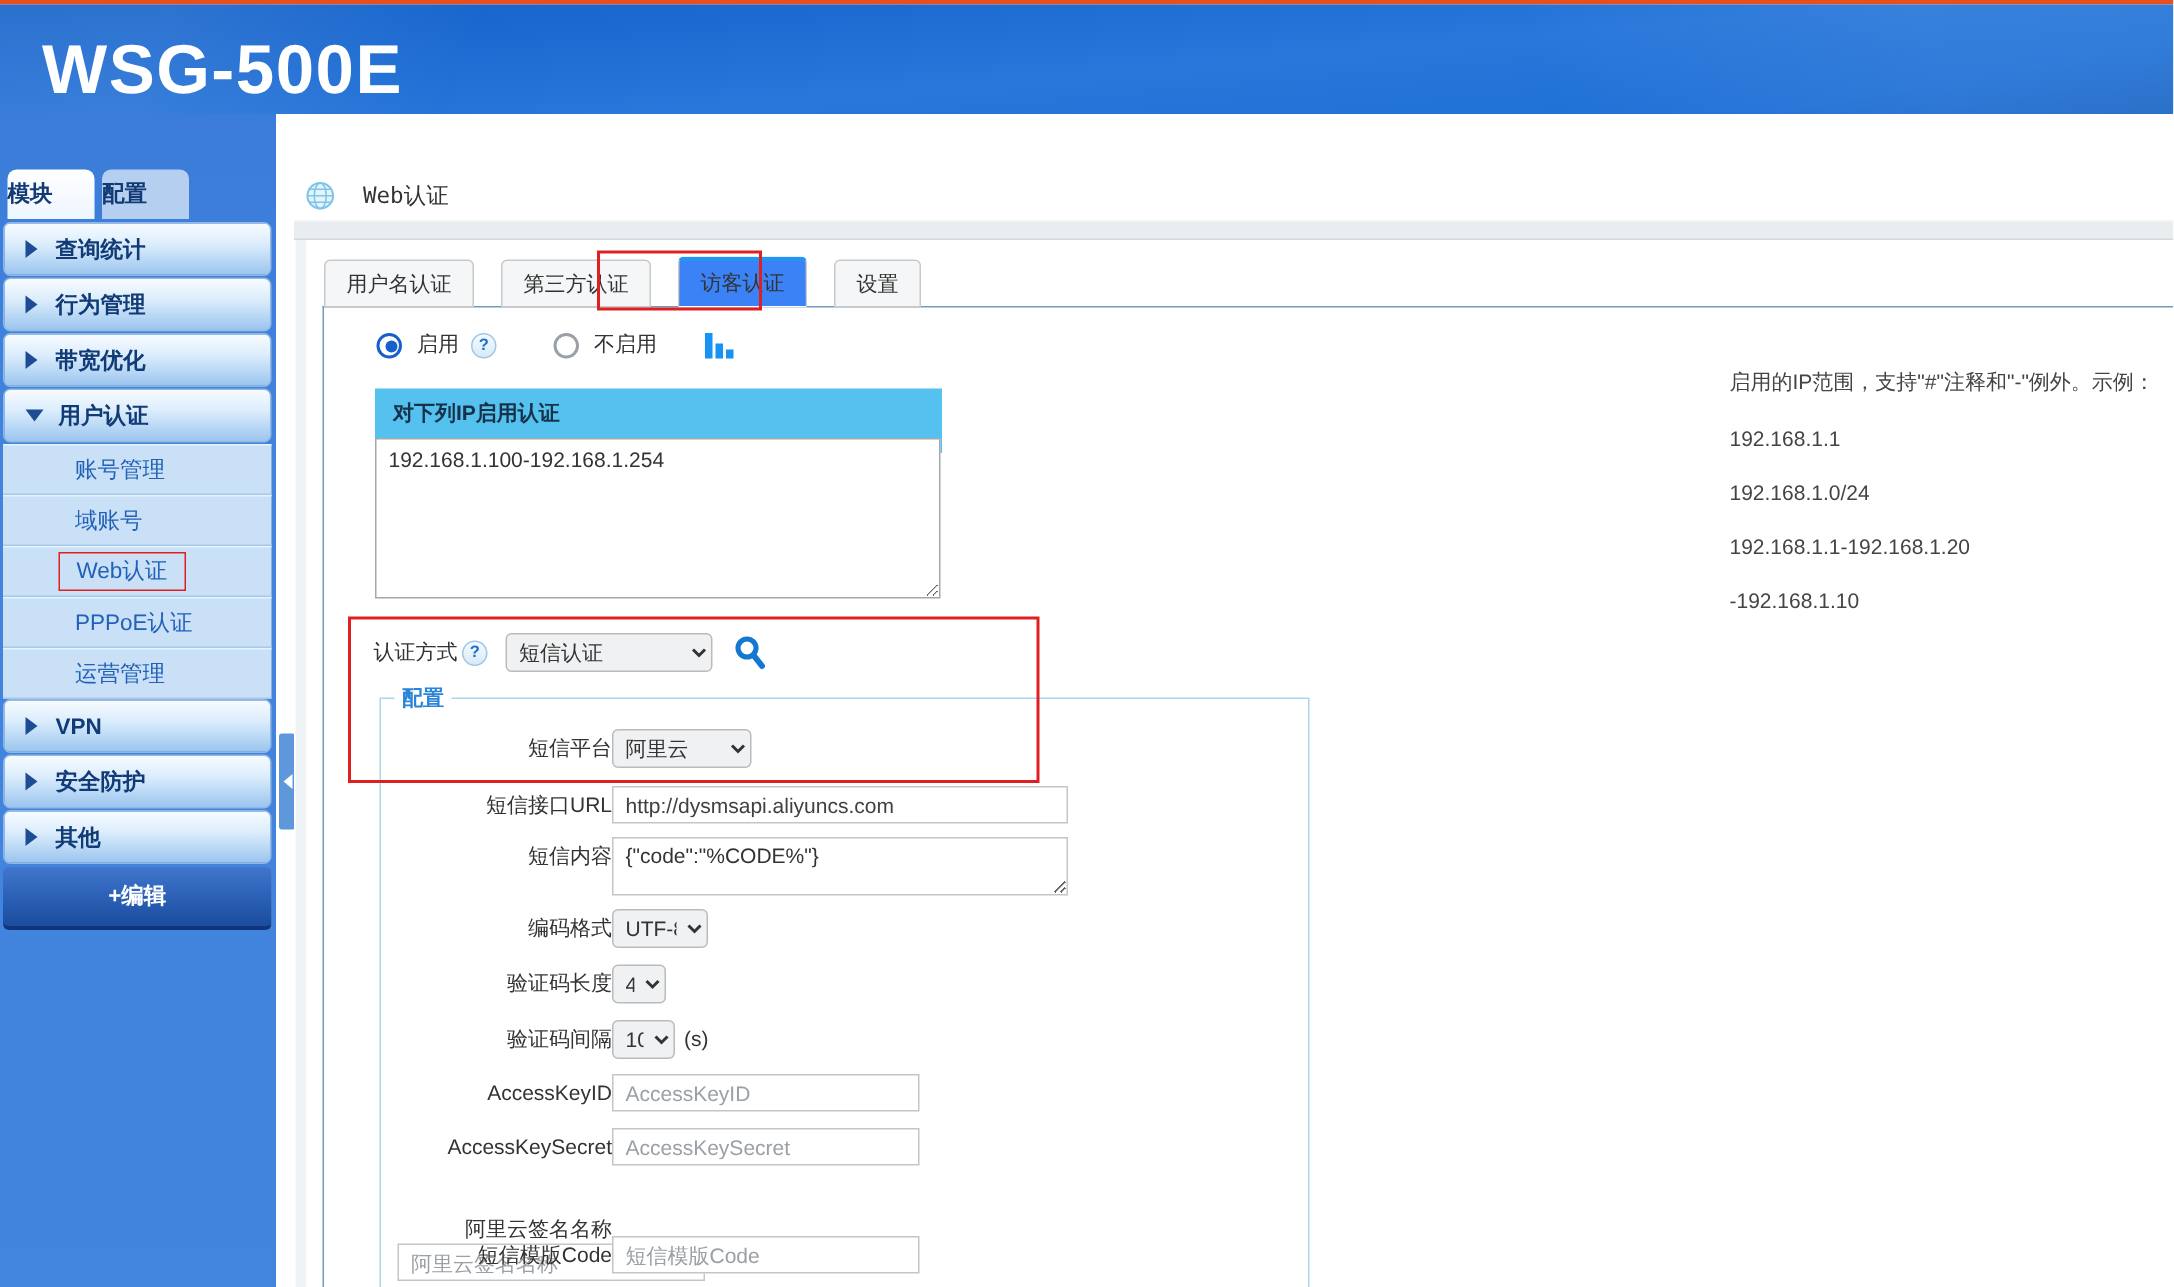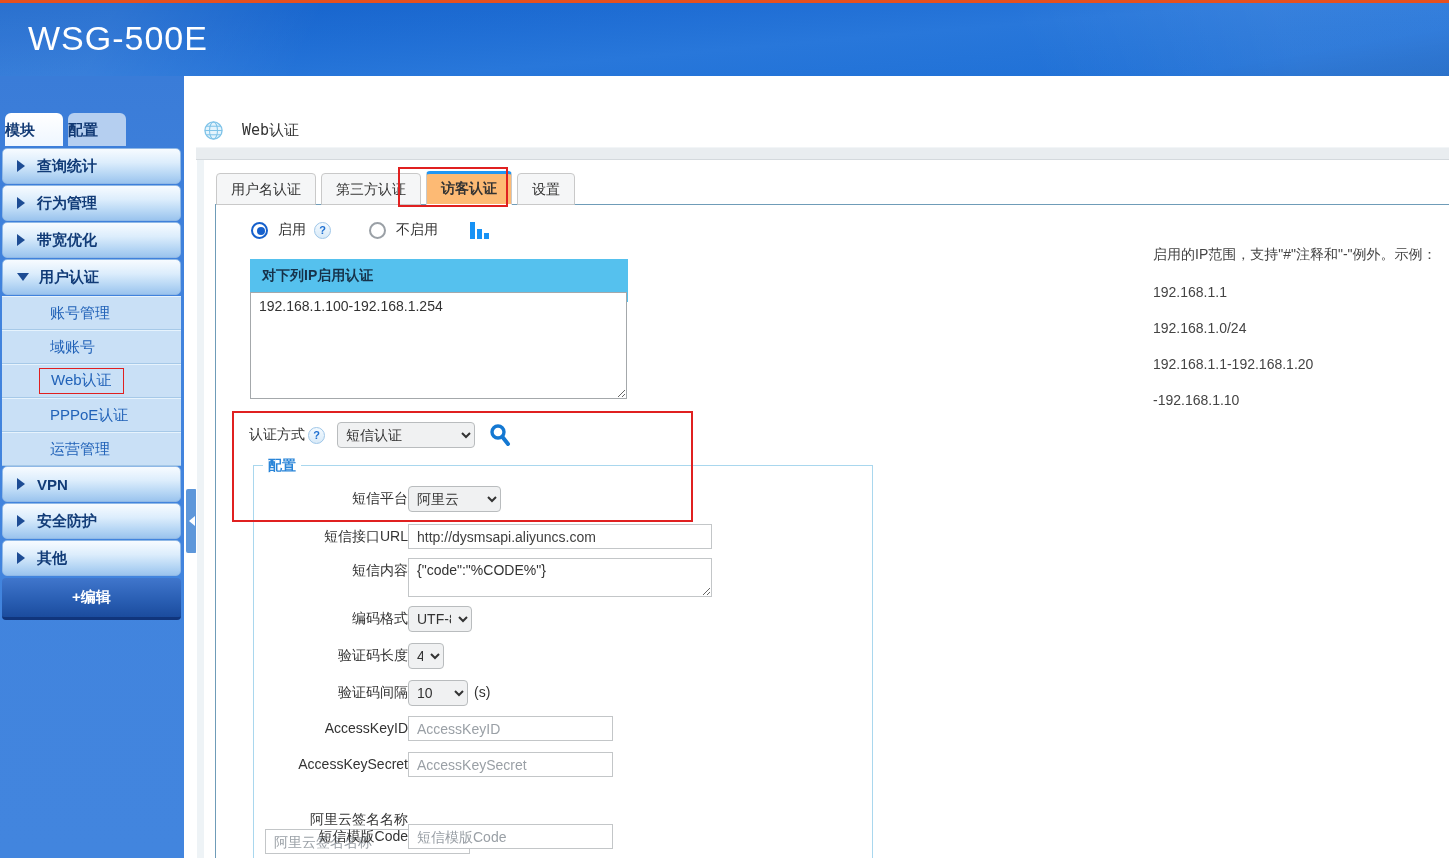--- a/index.html
+++ b/index.html
@@ -9,22 +9,22 @@
 
   
   #topbar { position:absolute; left:0; top:0; width:1449px; height:3px; background:#e6501e; }
   #header { position:absolute; left:0; top:3px; width:1449px; height:73px;
     background:linear-gradient(175deg,#1365d4 0%,#2a7de6 55%,#1e74e0 100%); }
   #header .streaks { position:absolute; inset:0;
     background:
       linear-gradient(115deg, rgba(255,255,255,0.10) 8%, rgba(255,255,255,0) 22%),
       linear-gradient(245deg, rgba(255,255,255,0.07) 12%, rgba(255,255,255,0) 30%),
       linear-gradient(170deg, rgba(0,0,0,0.05) 85%, rgba(0,0,0,0.12) 100%); }
-  #app-title { position:absolute; left:28px; top:16px; color:#fff; font-size:34px;
-    font-weight:400; letter-spacing:1px; }
+  #app-title { position:absolute; left:28px; top:16px; color:#fff; font-size:46px;
+    font-weight:700; letter-spacing:1px; }
 
   
   #sidebar { position:absolute; left:0; top:76px; width:184px; height:782px;
     background:linear-gradient(180deg,#3a7cd8 0%,#4183dd 30%,#4285de 100%); }
   #side-tabs { position:absolute; left:5px; top:37px; display:flex; gap:5px; }
   .side-tab { width:58px; height:33px; line-height:33px; text-align:left;
     font-size:15px; font-weight:bold; color:#123a74; border-radius:6px 6px 0 0;
     background:#b5cff0; cursor:pointer; }
   .side-tab.active { background:linear-gradient(180deg,#ffffff 0%,#eef6ff 100%); }
   #side-menu { position:absolute; left:2px; top:72px; width:179px; }
@@ -56,25 +56,25 @@
 
   
   #page-title-row { position:absolute; left:204px; top:121px; display:flex; align-items:center; }
   #globe-icon { width:19px; height:19px; }
   #page-title { margin-left:19px; font-size:15px; color:#333;
     font-family:"DejaVu Sans Mono", monospace; }
   #gray-strip { position:absolute; left:196px; top:147px; width:1253px; height:13px;
     background:#e9edf0; border-bottom:1px solid #d4d9dd; border-top:1px solid #f2f5f7; }
 
   #page-tabs { position:absolute; left:216px; top:171px; height:34px; display:flex;
-    align-items:flex-end; gap:5px; z-index:3; }
+    align-items:flex-end; gap:18px; z-index:3; }
   .ptab { height:32px; line-height:30px; padding:0 14px; font-size:14px; color:#333;
     background:#f5f6f7; border:1px solid #c9c9c9; border-radius:4px 4px 0 0; cursor:pointer; }
-  .ptab.active { height:34px; line-height:29px; background:#fdba74;
-    border-top:3px solid #2196f3; border-bottom:1px solid #fff;font-weight:bold; }
+  .ptab.active { height:34px; line-height:29px; background:#3b82f6;
+    border-top:3px solid #2196f3; border-bottom:1px solid #fff; }
   #panel-border { position:absolute; left:215px; top:204px; width:1234px; height:654px;
     border-top:1px solid #6f9cb8; border-left:1px solid #6f9cb8; z-index:1;
     pointer-events:none; }
 
   
   #radio-row { position:absolute; left:251px; top:221px; display:flex; align-items:center;
     z-index:2; }
   .radio { width:17px; height:17px; border-radius:50%; background:#fff; position:relative;
     cursor:pointer; }
   .radio.sel { border:2px solid #1560cc; }
@@ -124,21 +124,21 @@
     color:#404040; padding:0 8px; font-family:"Liberation Sans", sans-serif; }
   .frow input::placeholder { color:#9aa0a6; opacity:1; }
   .frow textarea { border:1px solid #c3c6c8; font-size:14px; color:#333; padding:3px 8px;
     font-family:"Liberation Sans", sans-serif; resize:both; }
   .frow .suffix { font-size:14px; color:#333; padding-top:4px; margin-left:6px; }
   .f-platform select { width:93px; }
   .f-url input { width:304px; }
   .f-content textarea { width:304px; height:39px; }
   .f-encoding select { width:64px; }
   .f-codelen select { width:36px; }
-  .f-interval select { width:60px; }
+  .f-interval select { width:42px; }
   .f-akid input, .f-aksecret input, .f-signname input, .f-template input { width:205px; }
 
   
   .red-box { position:absolute; border:2px solid #e02020; z-index:6; pointer-events:none; }
   #rb-tab { left:398px; top:167px; width:110px; height:40px; }
   #rb-auth { left:232px; top:411px; width:461px; height:111px; }
 </style>
 </head>
 <body>
 

